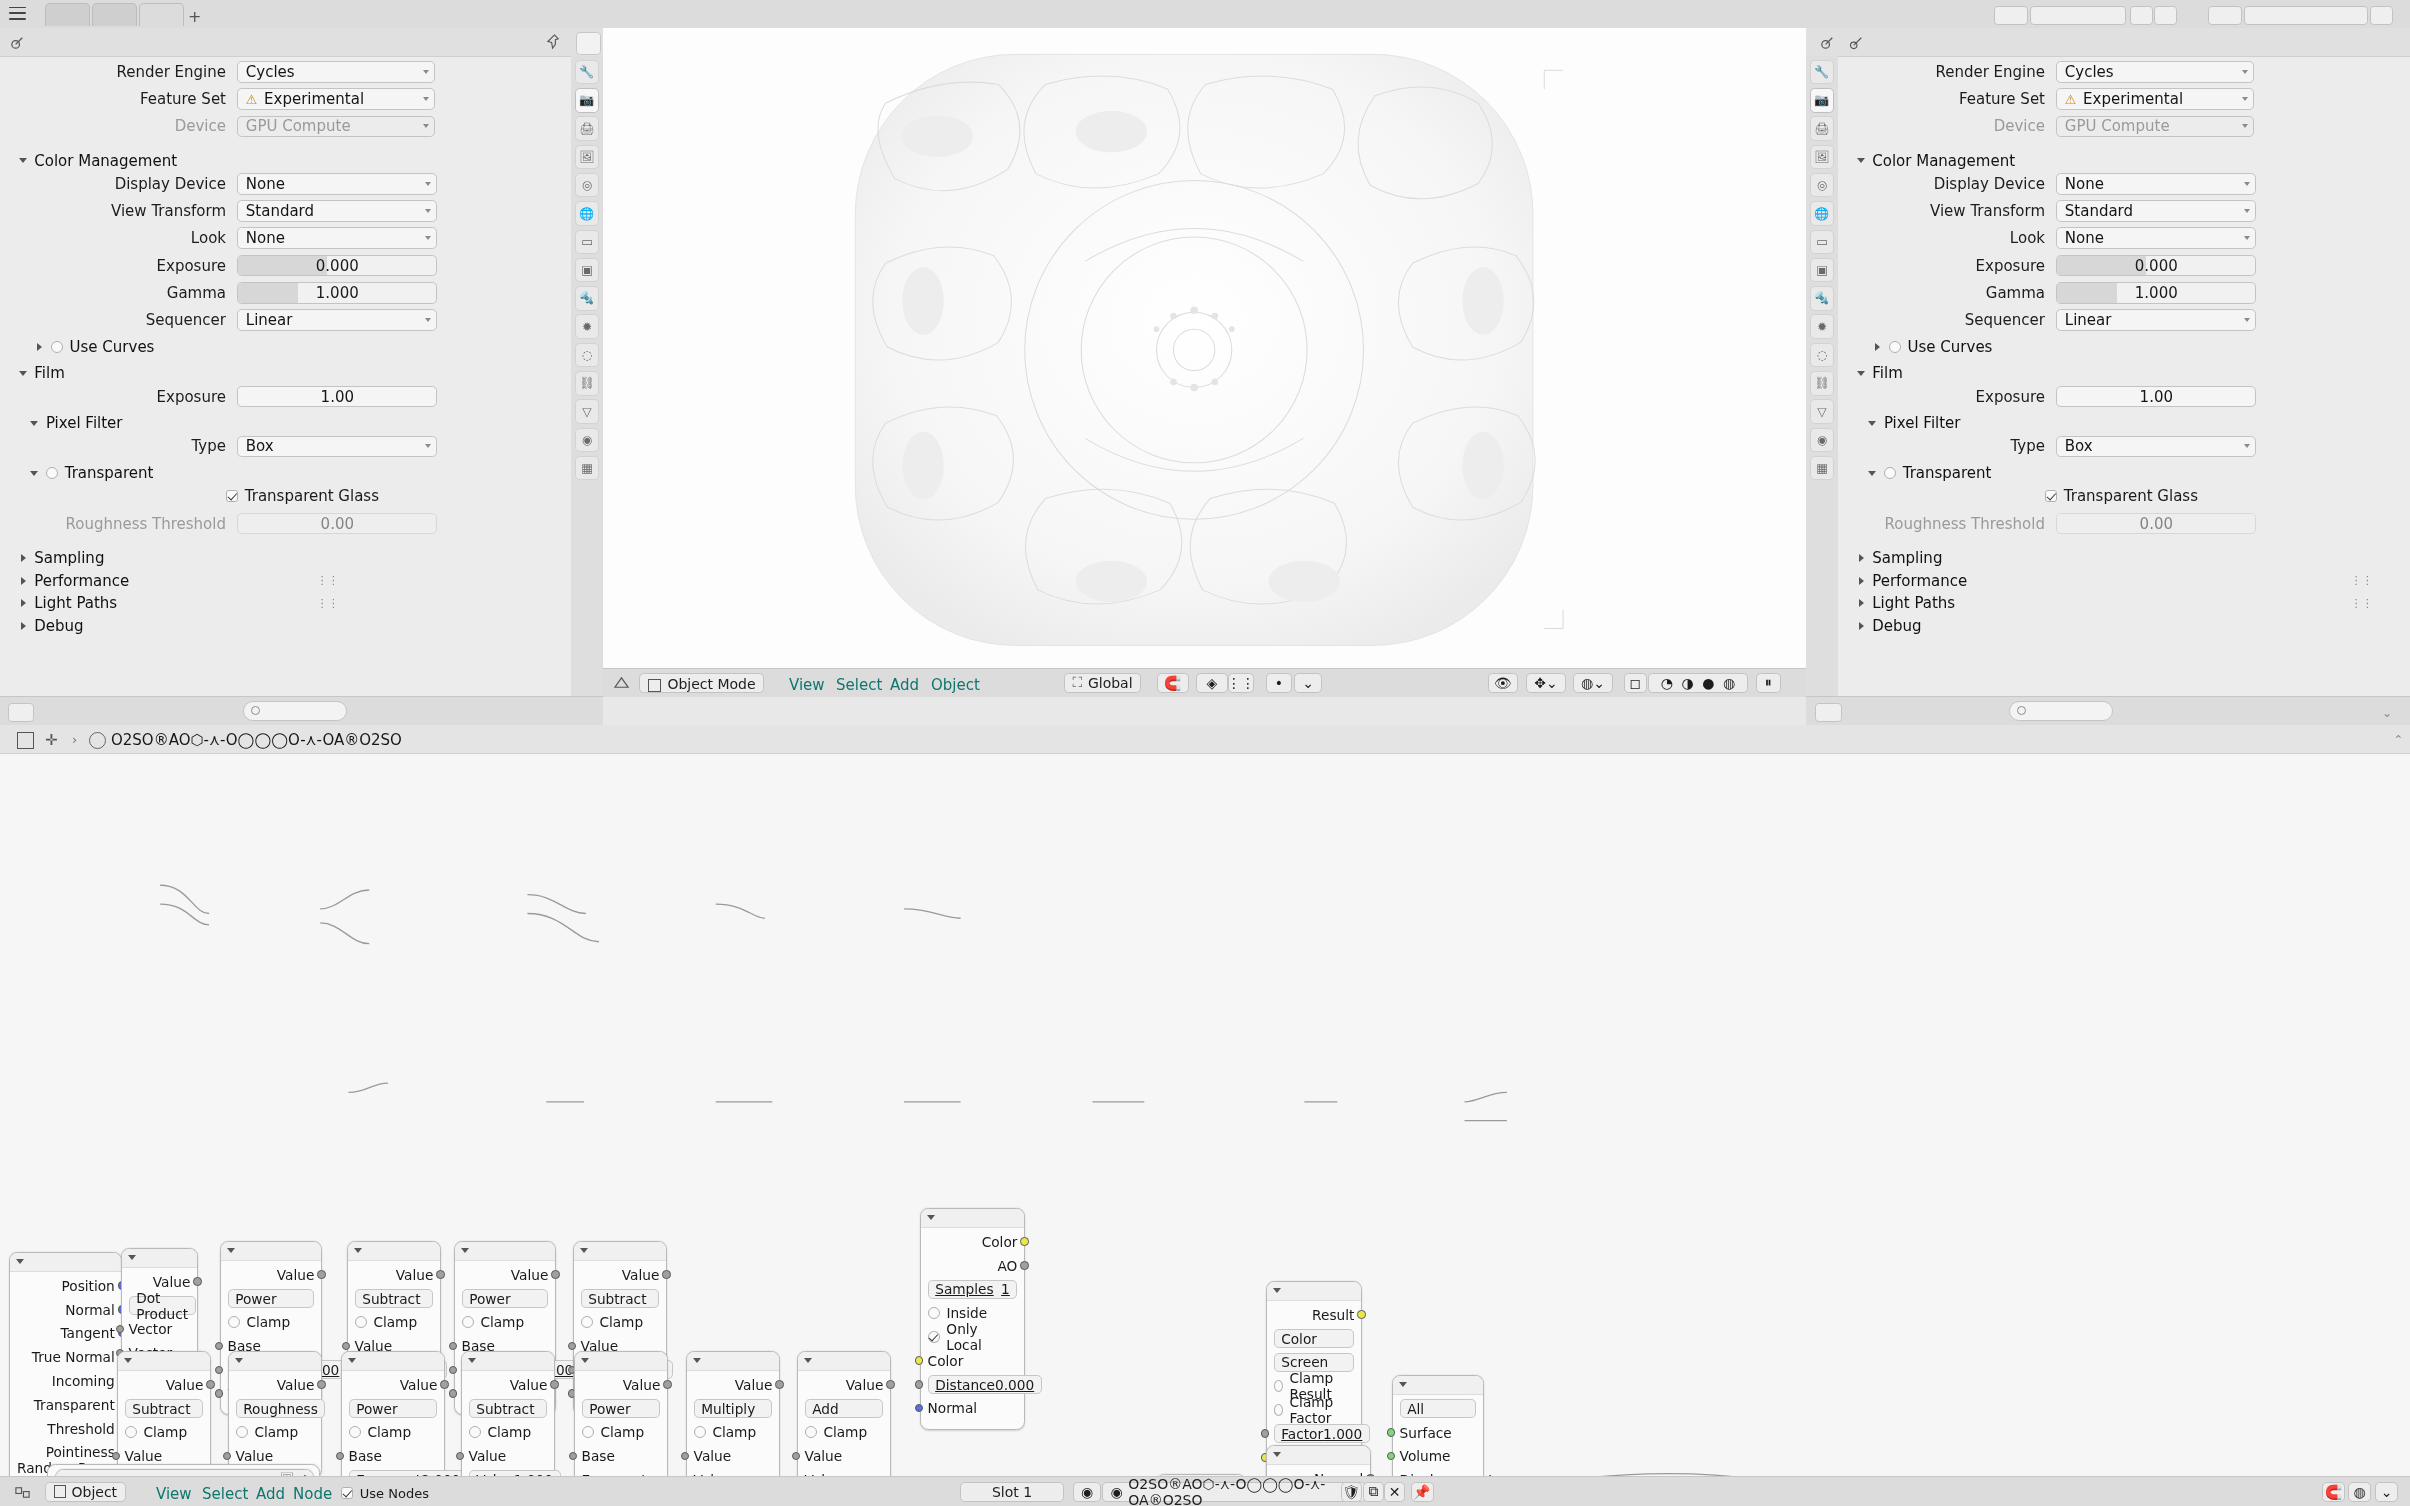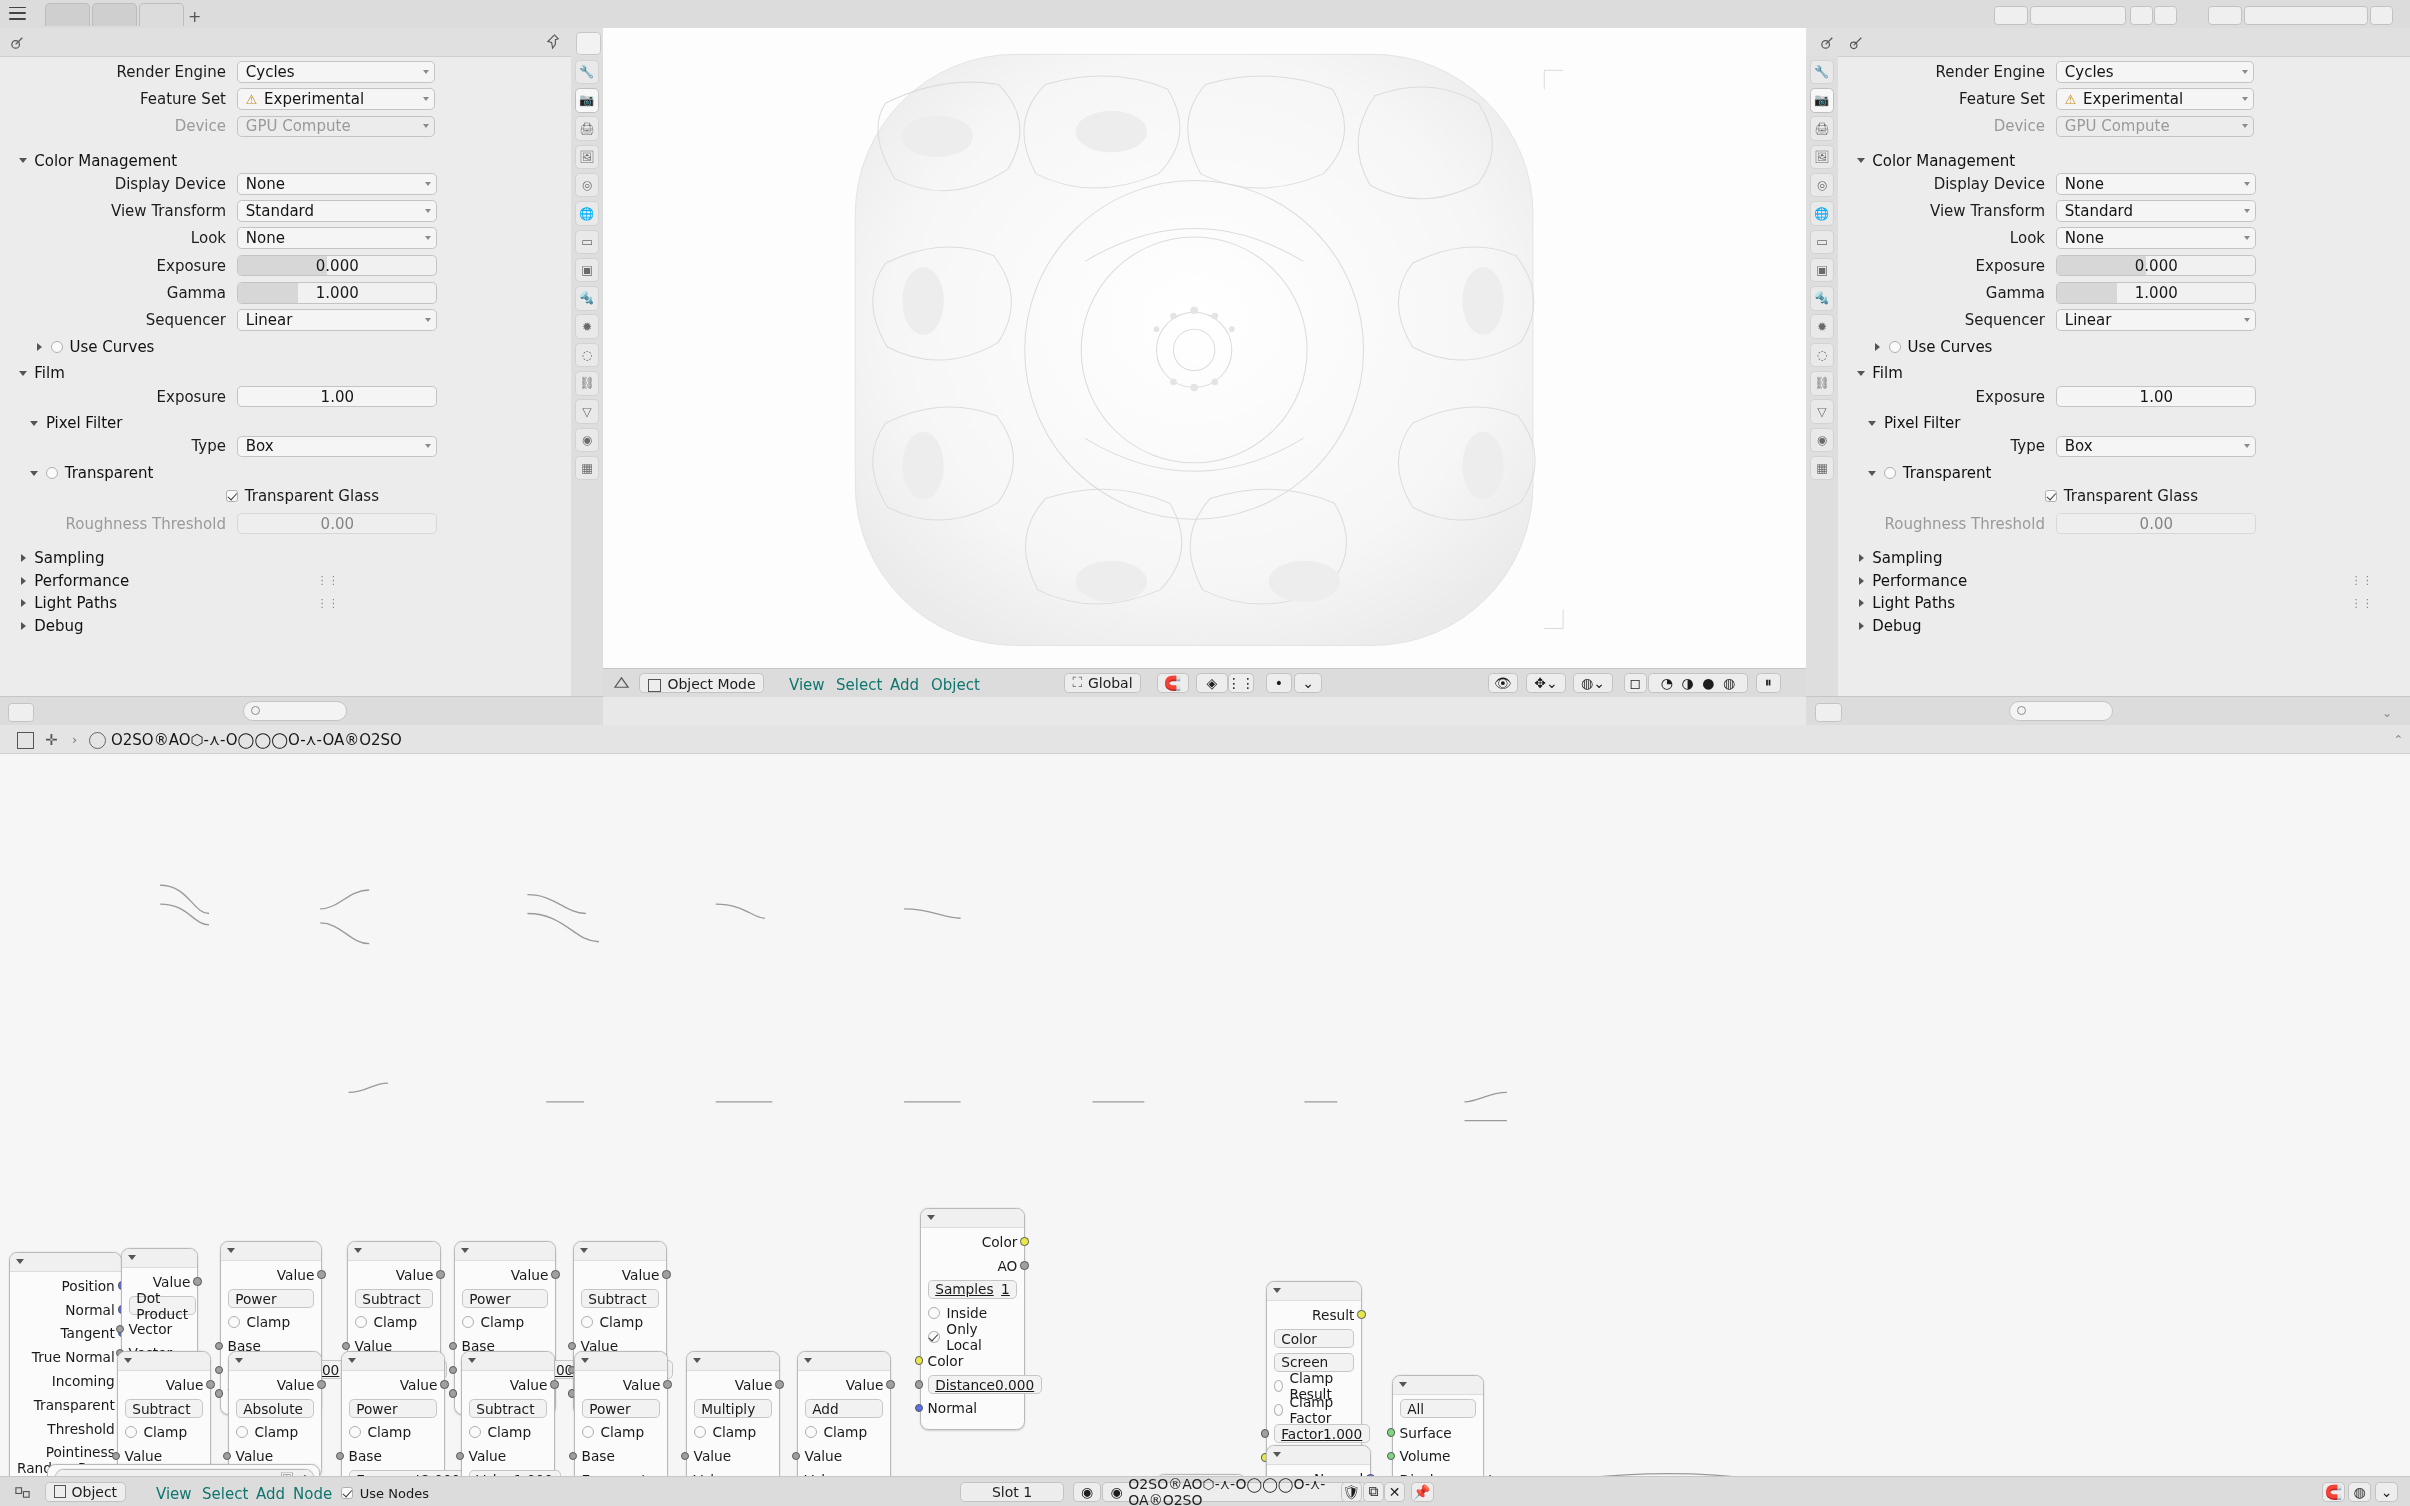--- a/index.html
+++ b/index.html
@@ -832,21 +832,21 @@
           <div class="nhdr">
             <div class="tri"></div>
           </div>
           <div class="nbody">
             <div class="nrow r">
               <span>Value</span>
               <div class="sock s-gray" style="right: -11.3px; top: 5.6px;"></div>
             </div>
             <div class="nrow">
               <div class="nfield">
-                <span>Absolute</span>
+                <span>Roughness</span>
                 <div class="caretd"></div>
               </div>
             </div>
             <div class="nrow">
               <span class="radio"></span>
               <span>Clamp</span>
             </div>
             <div class="nrow">
               <span>Value</span>
               <div class="sock s-gray" style="left: -13px; top: 5.6px;"></div>

